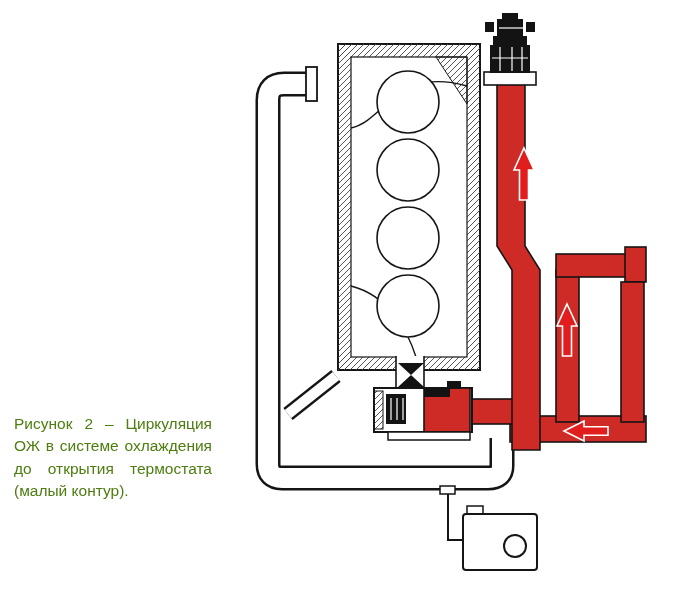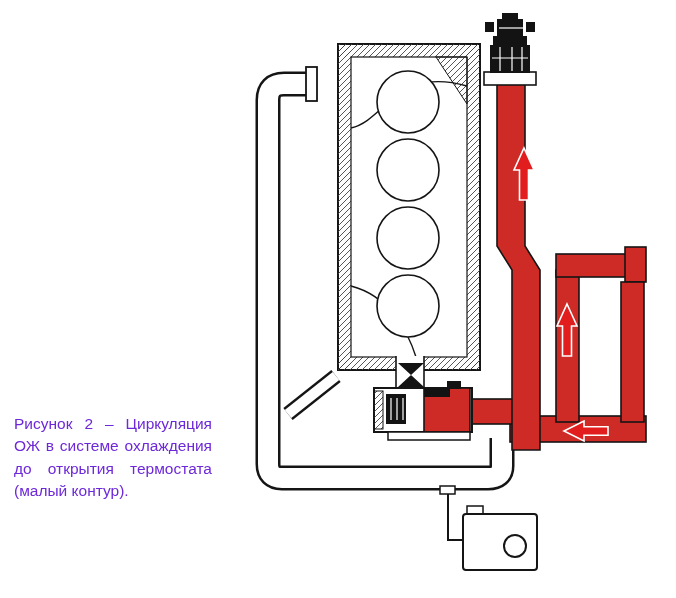--- a/index.html
+++ b/index.html
@@ -10,21 +10,21 @@
     overflow:hidden;
     font-family:"Liberation Sans",sans-serif;
   }
   .diagram-svg{position:absolute;left:0;top:0;}
   .caption{
     position:absolute;
     left:14px;top:413px;
     width:198px;
     font-size:15.5px;
     line-height:1.45;
-    color:#6d28d9;
+    color:#4d7c0f;
     text-align:justify;
   }
 </style>
 </head>
 <body>
 
 <div class="canvas">
 
   <svg class="diagram-svg" width="676" height="598" viewBox="0 0 676 598">
     <defs>

